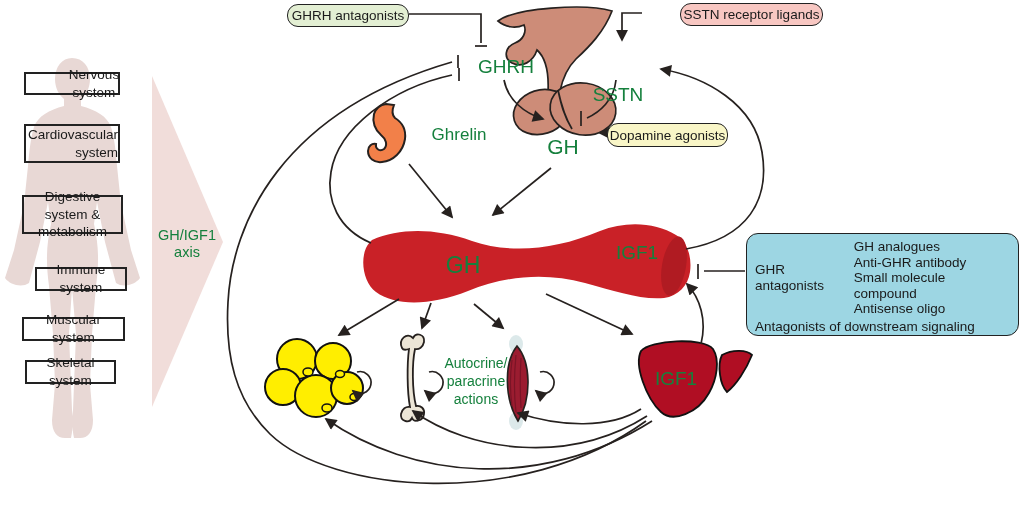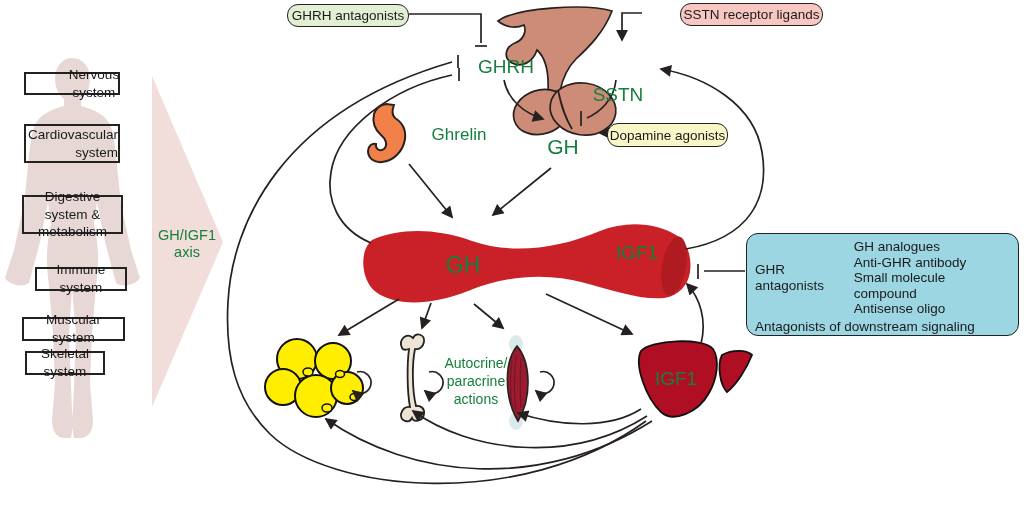--- a/index.html
+++ b/index.html
@@ -131,21 +131,21 @@
     </div>
   <div class="sysbox" style="left:22px;top:195px;width:101px;height:39px;justify-content:center;">
       <span>Digestive system &amp; metabolism</span>
     </div>
   <div class="sysbox" style="left:23px;top:267px;width:92px;height:24px;margin-left:12px;">
       <span>Immune system</span>
     </div>
   <div class="sysbox" style="left:22px;top:317px;width:103px;height:24px;">
       <span>Muscular system</span>
     </div>
-  <div class="sysbox" style="left:25px;top:351px;width:80px;height:24px;">
+  <div class="sysbox" style="left:25px;top:360px;width:91px;height:24px;">
       <span>Skeletal system</span>
     </div>
 
   <div class="lbl" style="left:152px;top:227px;width:70px;font-size:14.5px;">GH/IGF1 axis</div>
 
   <div class="lbl" style="left:474px;top:56px;width:64px;font-size:19px;">GHRH</div>
   <div class="lbl" style="left:586px;top:56px;width:64px;font-size:19px;margin-top:28px;">SSTN</div>
   <div class="lbl" style="left:542px;top:134px;width:42px;font-size:21px;">GH</div>
   <div class="lbl" style="left:421px;top:125px;width:76px;font-size:17px;">Ghrelin</div>
   <div class="lbl" style="left:440px;top:252px;width:46px;font-size:23px;">GH</div>

